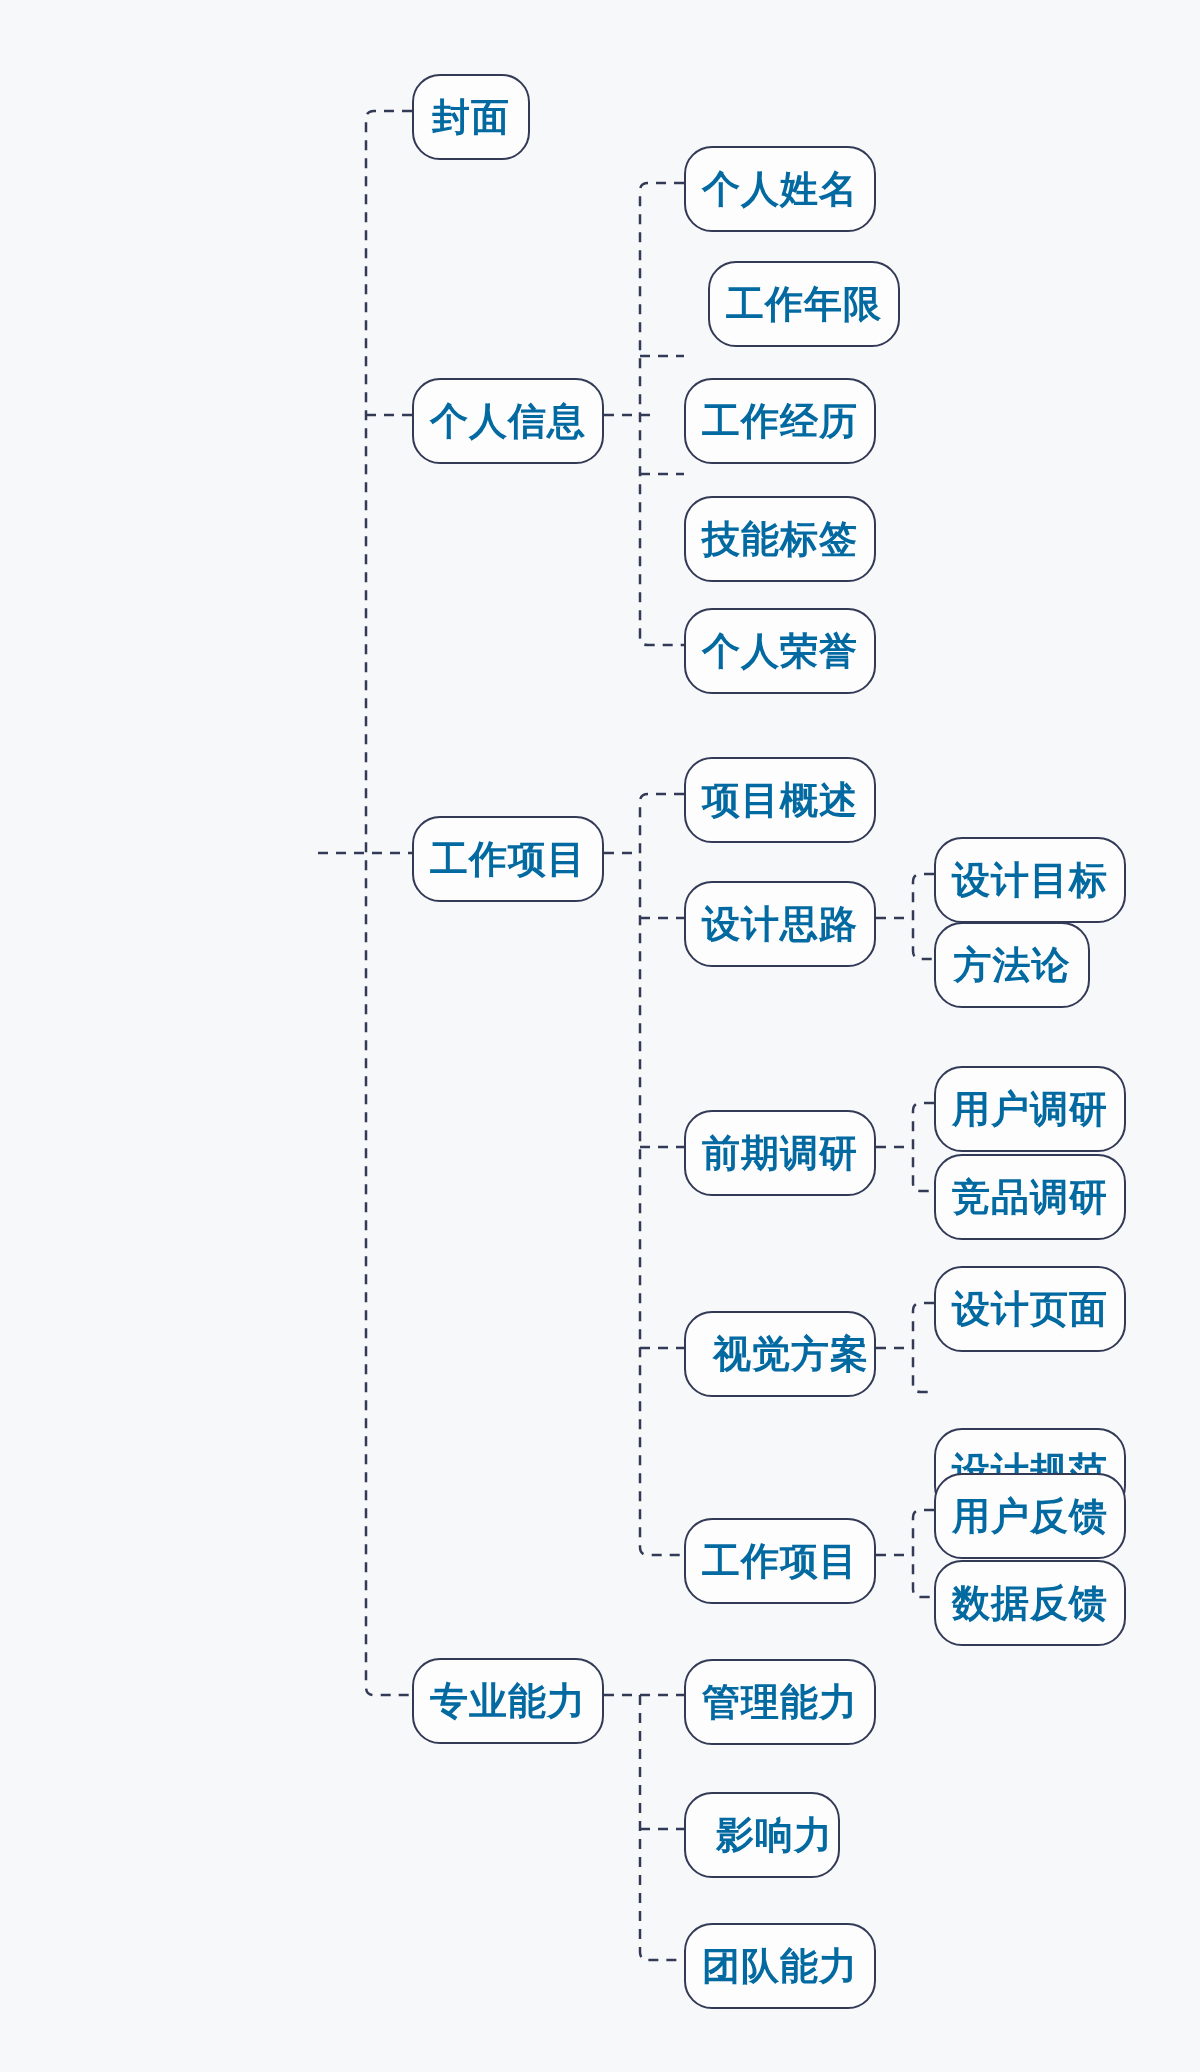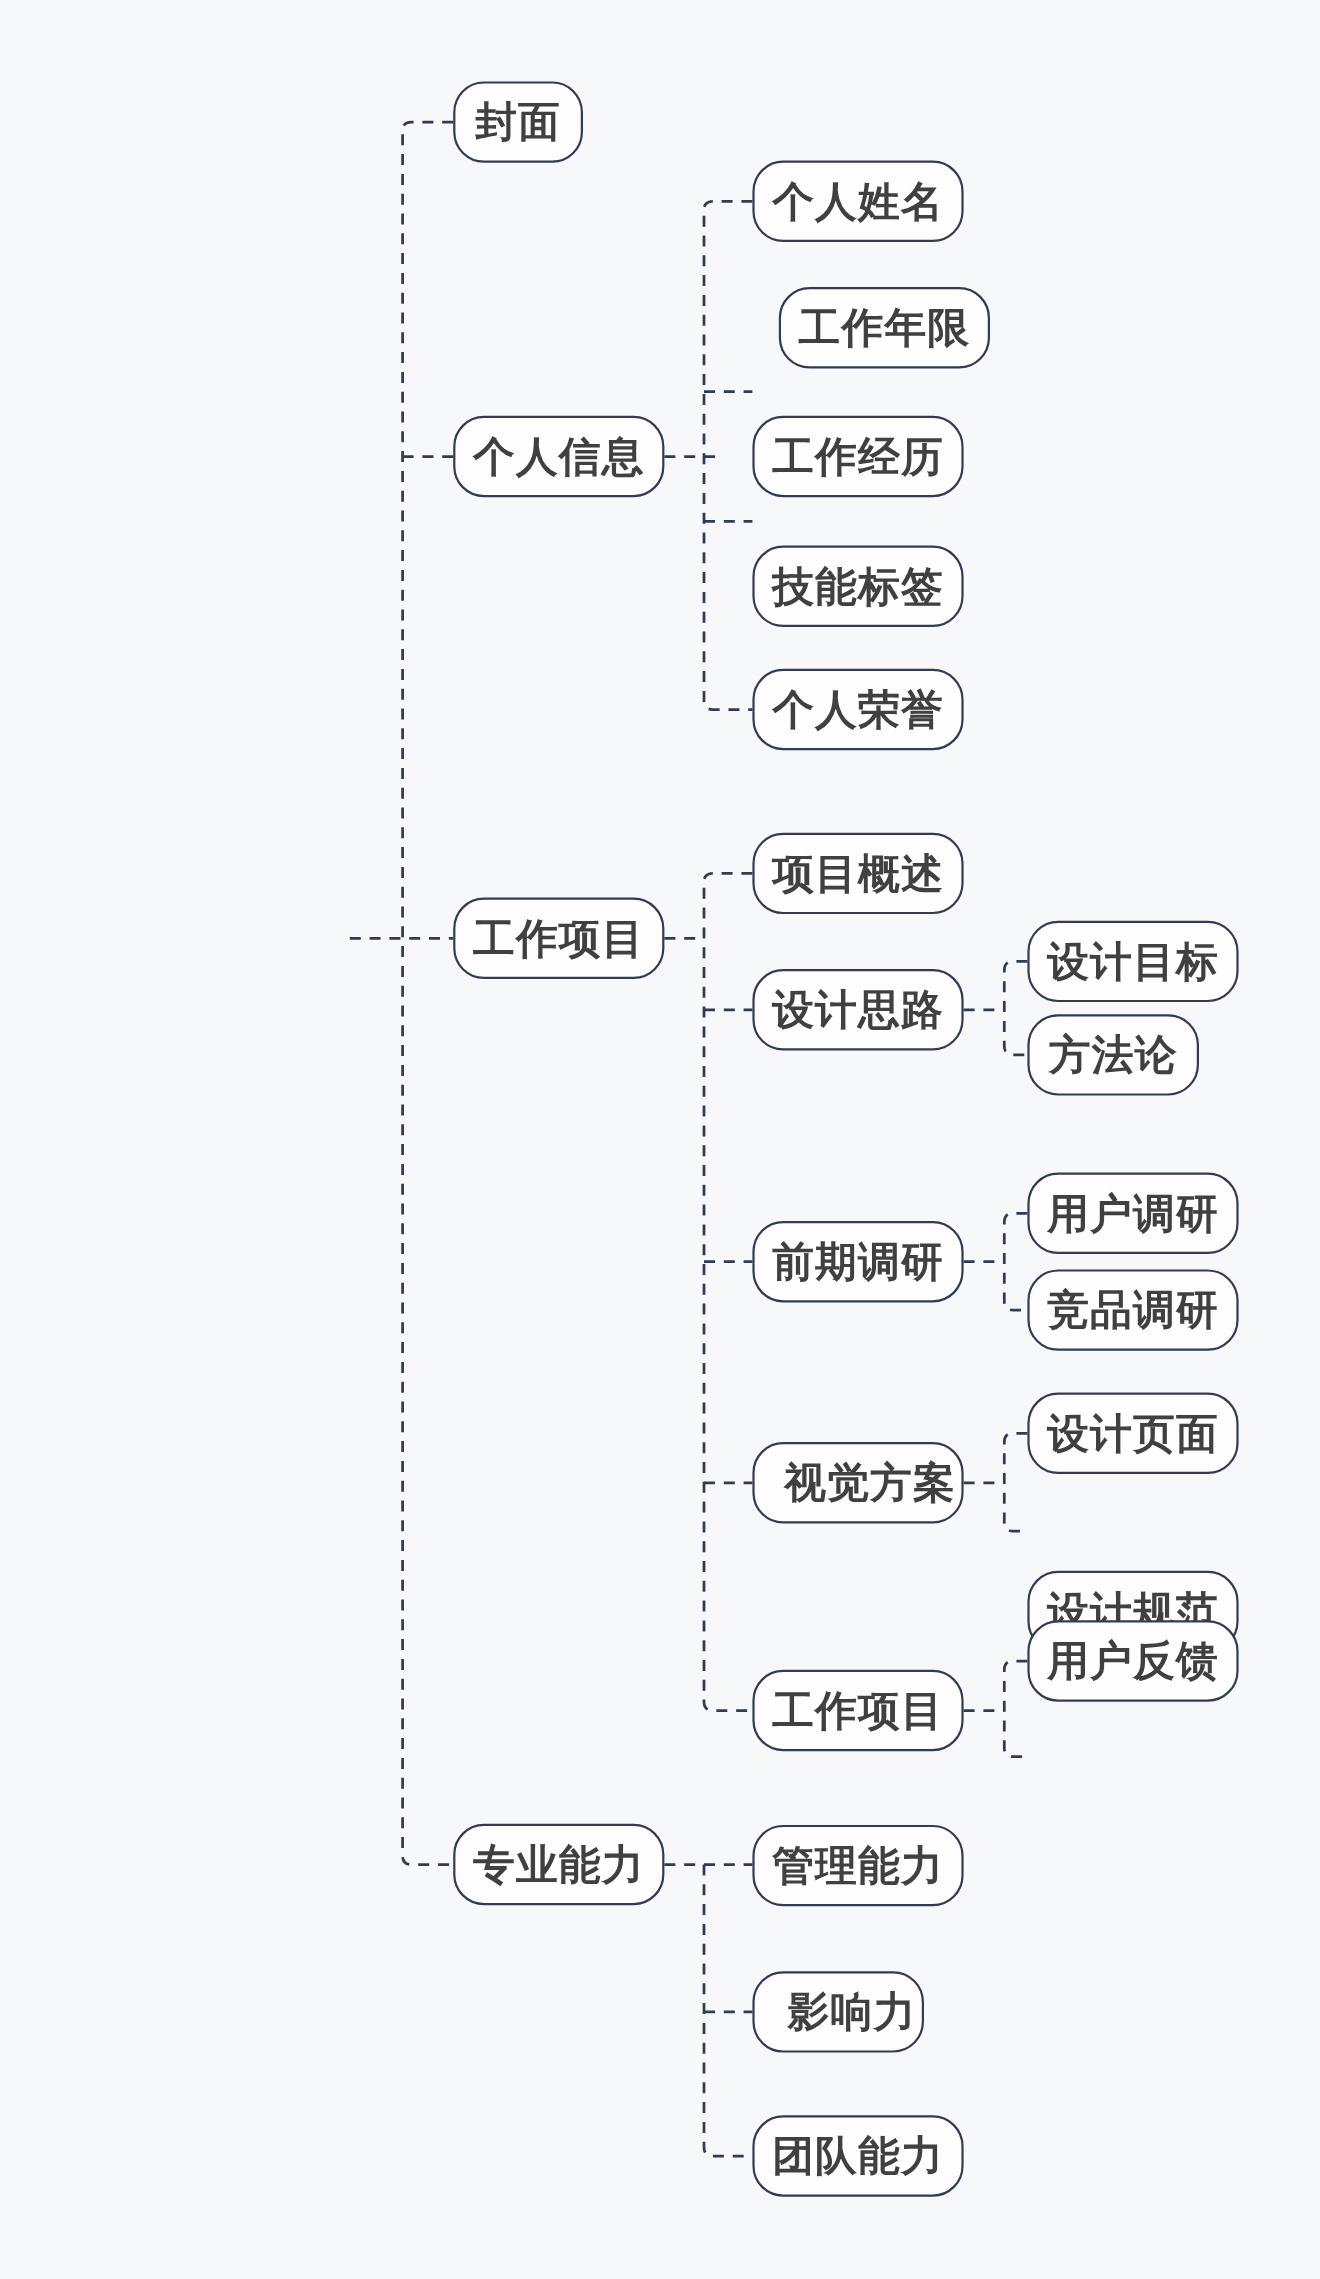--- a/index.html
+++ b/index.html
@@ -28,31 +28,31 @@
   #connector-svg path {
     fill: none;
     stroke: #333a56;
     stroke-width: 2.5px;
     stroke-dasharray: 10 8;
     stroke-linecap: butt;
   }
   .node {
     position: absolute;
     box-sizing: border-box;
-    height: 74px;
+    height: 86px;
     background: #fdfdfe;
     border: 2.5px solid #333a56;
     border-radius: 28px;
     display: flex;
     align-items: center;
     justify-content: center;
     font-size: 38px;
     font-weight: 700;
     letter-spacing: 1px;
-    color: #404040;
+    color: #0369a1;
     white-space: nowrap;
     cursor: default;
   }
   .w5 { width: 226px; }
   .w4 { width: 192px; }
   .w3 { width: 156px; }
   .w2 { width: 118px; }
 </style>
 </head>
 <body>
@@ -118,14 +118,15 @@
   <div class="node w4" style="left:934px; top:837px;">设计目标</div>
   <div class="node w3" style="left:934px; top:922px;">方法论</div>
 
   <div class="node w4" style="left:934px; top:1066px;">用户调研</div>
   <div class="node w4" style="left:934px; top:1154px;">竞品调研</div>
 
   <div class="node w4" style="left:934px; top:1266px;">设计页面</div>
   <div class="node w4" style="left:934px; top:1428px;">设计规范</div>
 
   <div class="node w4" style="left:934px; top:1473px;">用户反馈</div>
+  <div class="node w4" style="left:934px; top:1560px;">数据反馈</div>
 
 </div>
 
 </body></html>

